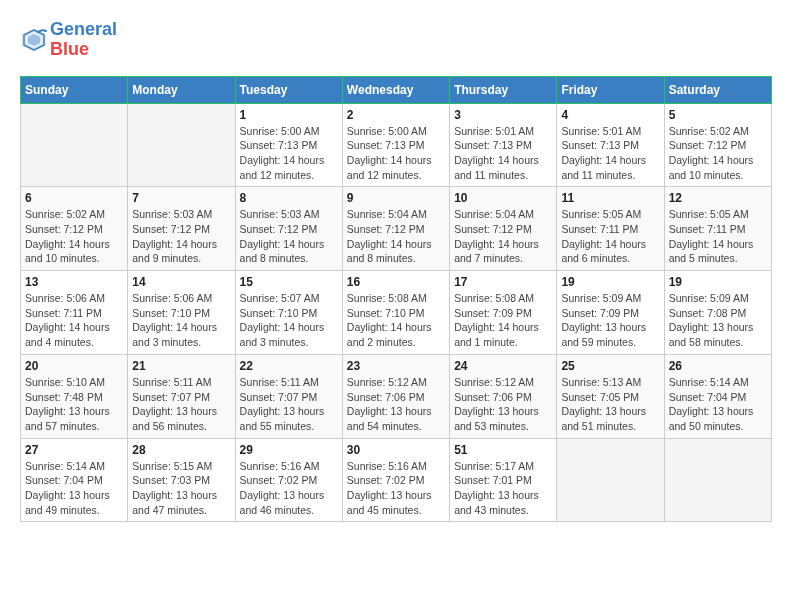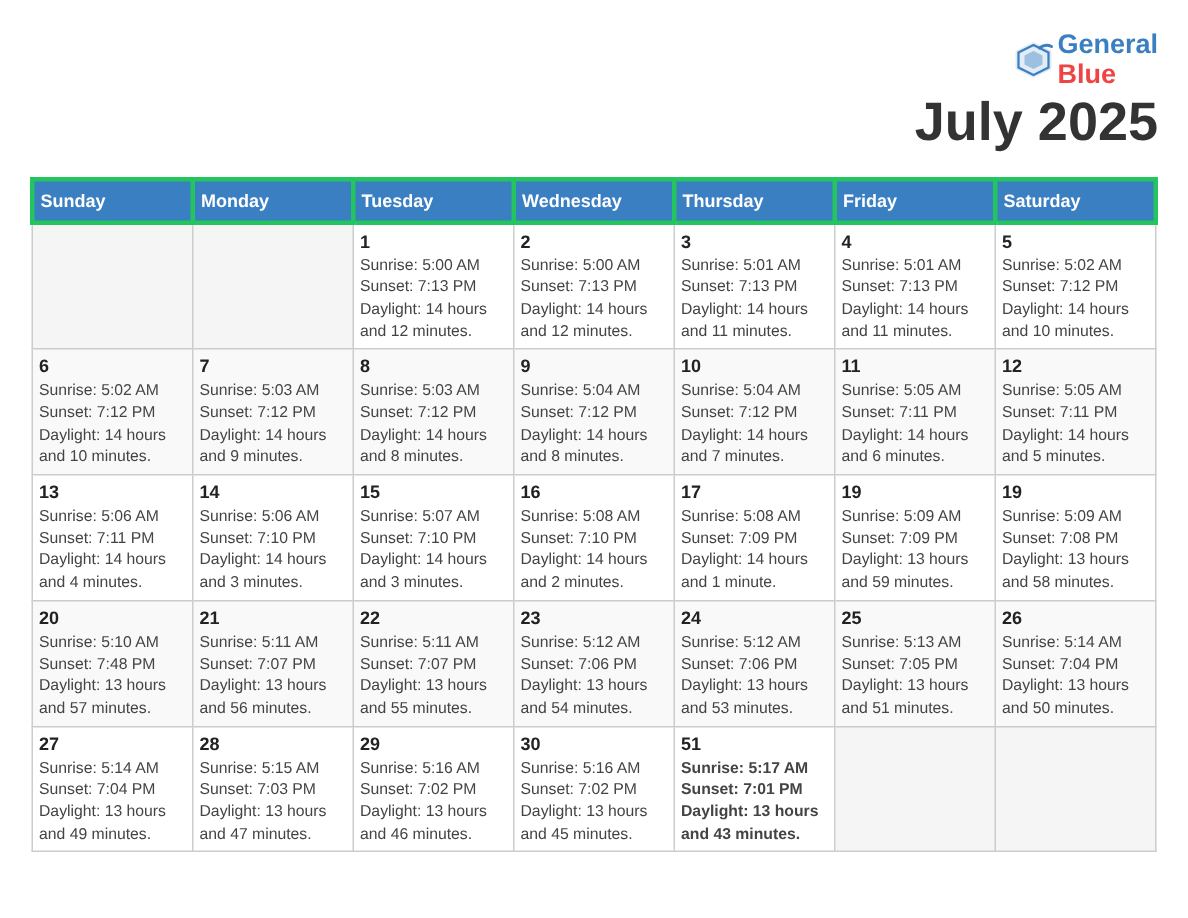--- a/index.html
+++ b/index.html
@@ -6,23 +6,22 @@
     body {
       font-family: Arial, sans-serif;
       background: #fff;
       width: 792px;
       min-height: 612px;
       padding: 20px;
     }
     .header {
       display: flex;
       justify-content: space-between;
-      align-items: flex-end;
+      align-items: center;
       margin-bottom: 16px;
-      flex-direction: column;
     }
     .logo {
       display: flex;
       align-items: center;
     }
     .logo-text {
       font-size: 18px;
       font-weight: bold;
       color: #333;
       line-height: 1.1;
@@ -52,21 +51,21 @@
       border-collapse: collapse;
       font-size: 11px;
     }
     thead tr th {
       background-color: #3a7fc1;
       color: #fff;
       padding: 6px 4px;
       text-align: left;
       font-size: 12px;
       font-weight: bold;
-      border: 3px solid #22c55e;
+      border: 1px solid #22c55e;
     }
     tbody tr td {
       border: 1px solid #ccc;
       padding: 4px;
       vertical-align: top;
       width: 107px;
       min-height: 80px;
       background: #fff;
     }
     tbody tr:nth-child(even) td {
@@ -98,21 +97,20 @@
       <polygon points="14,4 24,9 24,19 14,24 4,19 4,9" fill="none" stroke="#3a7fc1" stroke-width="1.5"></polygon>
       <polygon points="14,8 20,11 20,17 14,20 8,17 8,11" fill="#3a7fc1" opacity="0.4"></polygon>
       <path d="M18,6 Q22,3 26,5" fill="none" stroke="#3a7fc1" stroke-width="2" stroke-linecap="round"></path>
     </svg>
     <div class="logo-text">
       <div><span>General</span></div>
       <div><span style="color:#ef4444;">Blue</span></div>
     </div>
   </div>
   <div class="title-block">
-    <div class="month-title">July 2025</div>
   </div>
 </div>
 
 <table>
   <thead>
     <tr>
     <th>Sunday</th>
         <th>Monday</th>
         <th>Tuesday</th>
         <th>Wednesday</th>
@@ -338,21 +336,21 @@
         </td>
         <td>
           <span class="day-number">30</span>
           <div class="day-detail" style="white-space: pre-line;">Sunrise: 5:16 AM
 Sunset: 7:02 PM
 Daylight: 13 hours
 and 45 minutes.</div>
         </td>
         <td>
           <span class="day-number">51</span>
-          <div class="day-detail" style="white-space: pre-line; font-weight: bold;">Sunrise: 5:17 AM
+          <div class="day-detail" style="white-space: pre-line;">Sunrise: 5:17 AM
 Sunset: 7:01 PM
 Daylight: 13 hours
 and 43 minutes.</div>
         </td>
         <td class="empty"></td>
         <td class="empty"></td>
       </tr>
     </tbody>
 </table>
 

